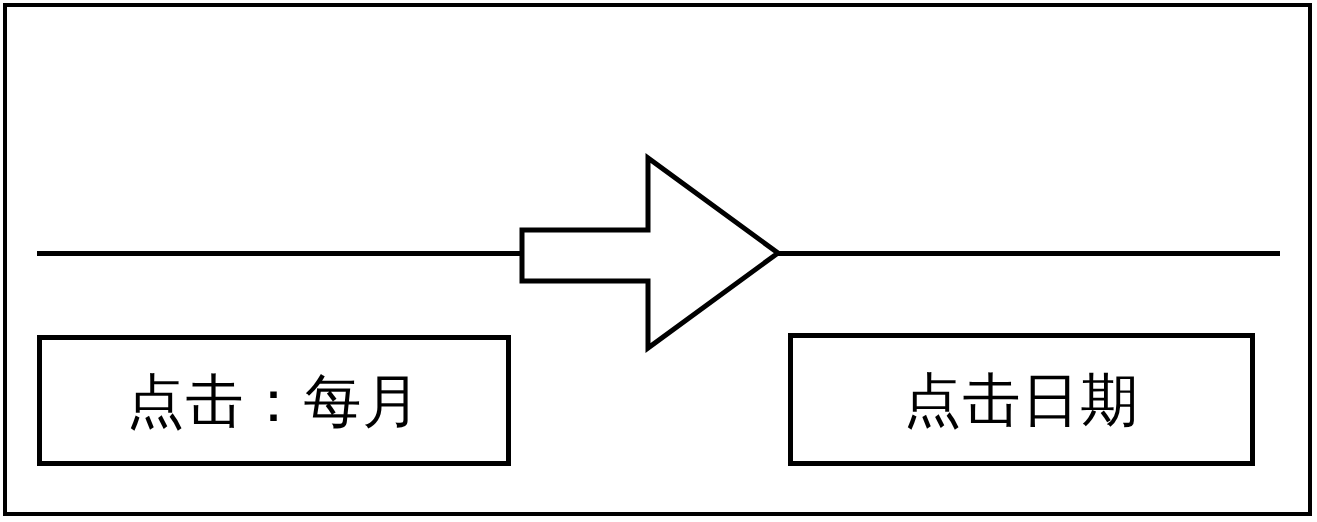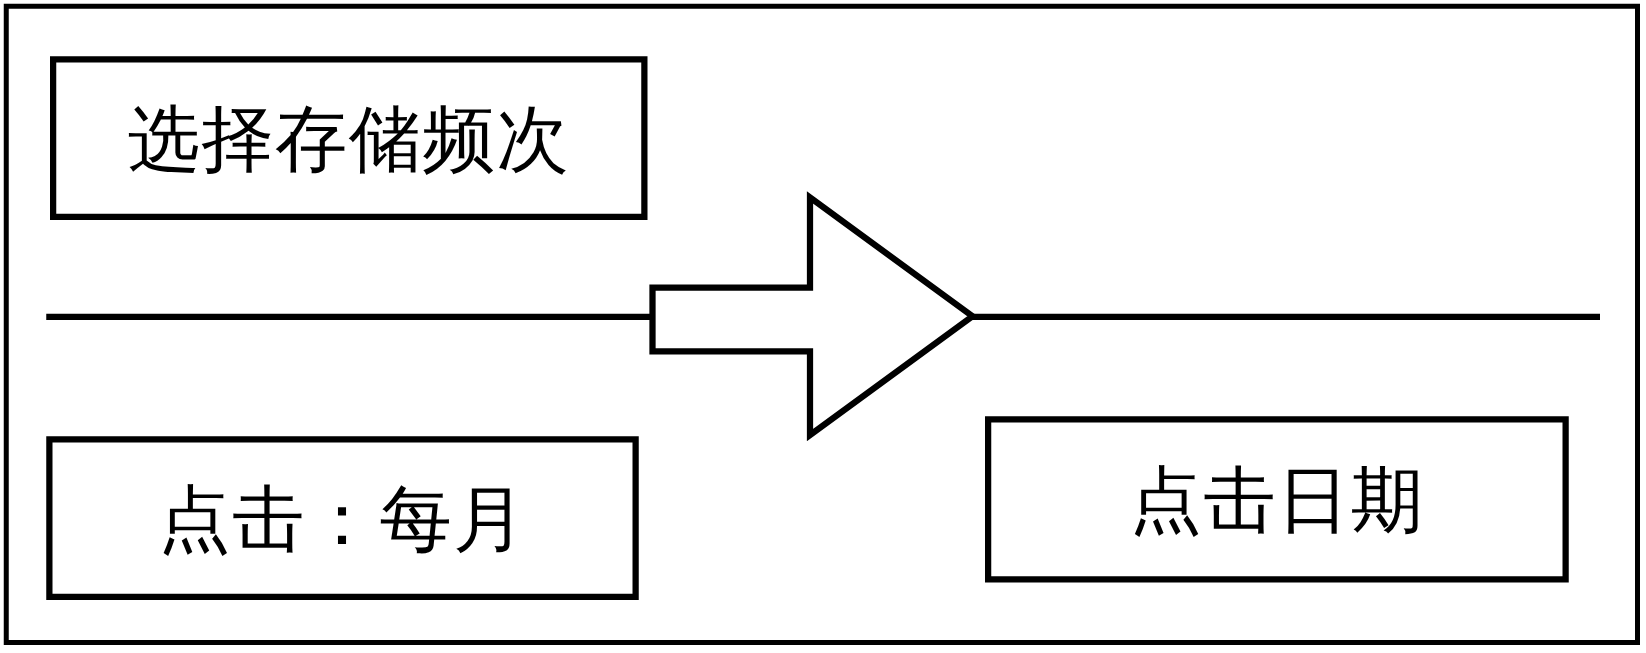--- a/index.html
+++ b/index.html
@@ -45,21 +45,21 @@
     font-size: 58px;
     line-height: 1;
     color: #000000;
     white-space: nowrap;
     letter-spacing: 1px;
     font-weight: 400;
   }
   
   #box-top-left    { left: 40px;  top: 45px;  width: 478px; height: 131px; }
   #box-top-right   { left: 780px; top: 46px;  width: 474px; height: 131px; }
-  #box-bottom-left { left: 37px;  top: 349px; width: 474px; height: 131px; }
+  #box-bottom-left { left: 37px;  top: 335px; width: 474px; height: 131px; }
   #box-bottom-right{ left: 788px; top: 333px; width: 467px; height: 133px; justify-content: center; }
 
   
   .divider-line {
     position: absolute;
     height: 5px;
     background: #000000;
   }
   #divider-left  { left: 37px;  top: 251px; width: 485px; }
   #divider-right { left: 776px; top: 251px; width: 504px; }
@@ -80,23 +80,20 @@
     stroke-linejoin: miter;
   }
 </style>
 </head>
 <body>
 
 <div id="stage">
 
   <div id="outer-frame"></div>
 
-  <div class="node-box" id="box-top-left">
-    <span class="node-label">选择存储频次</span>
-  </div>
 
 
   <div class="node-box" id="box-bottom-left">
     <span class="node-label">点击：每月</span>
   </div>
 
   <div class="node-box" id="box-bottom-right">
     <span class="node-label">点击日期</span>
   </div>
 

